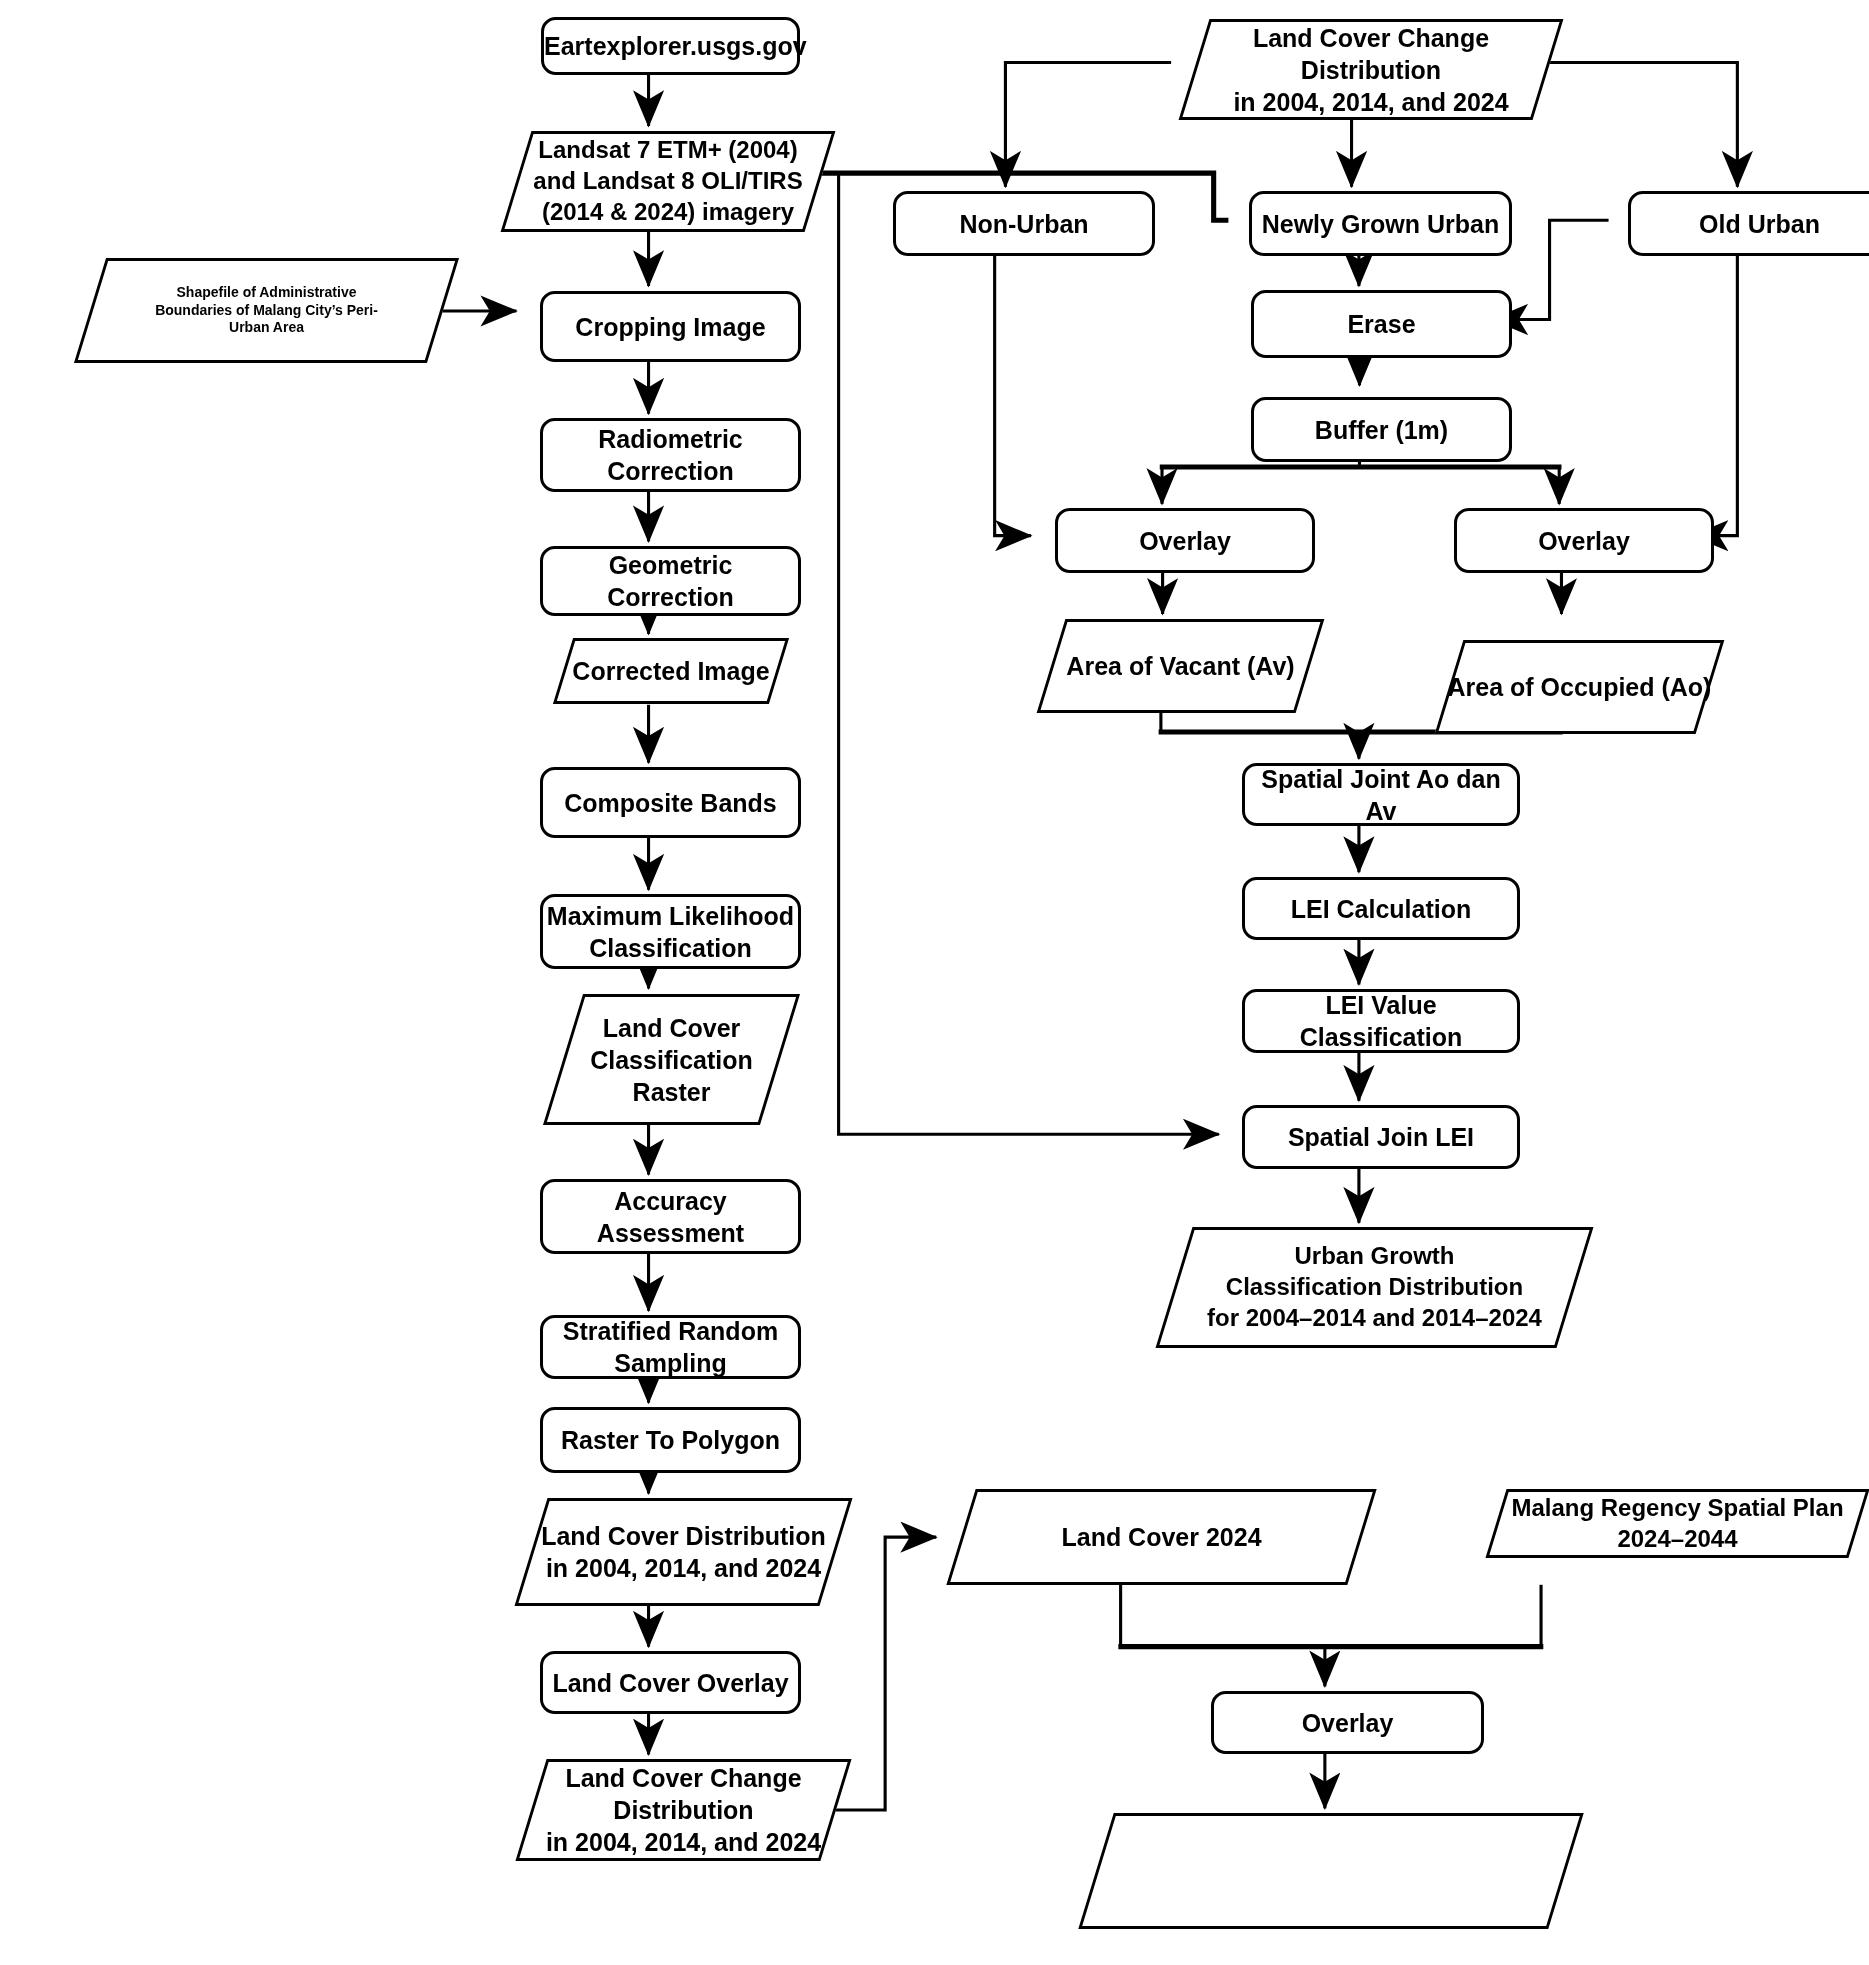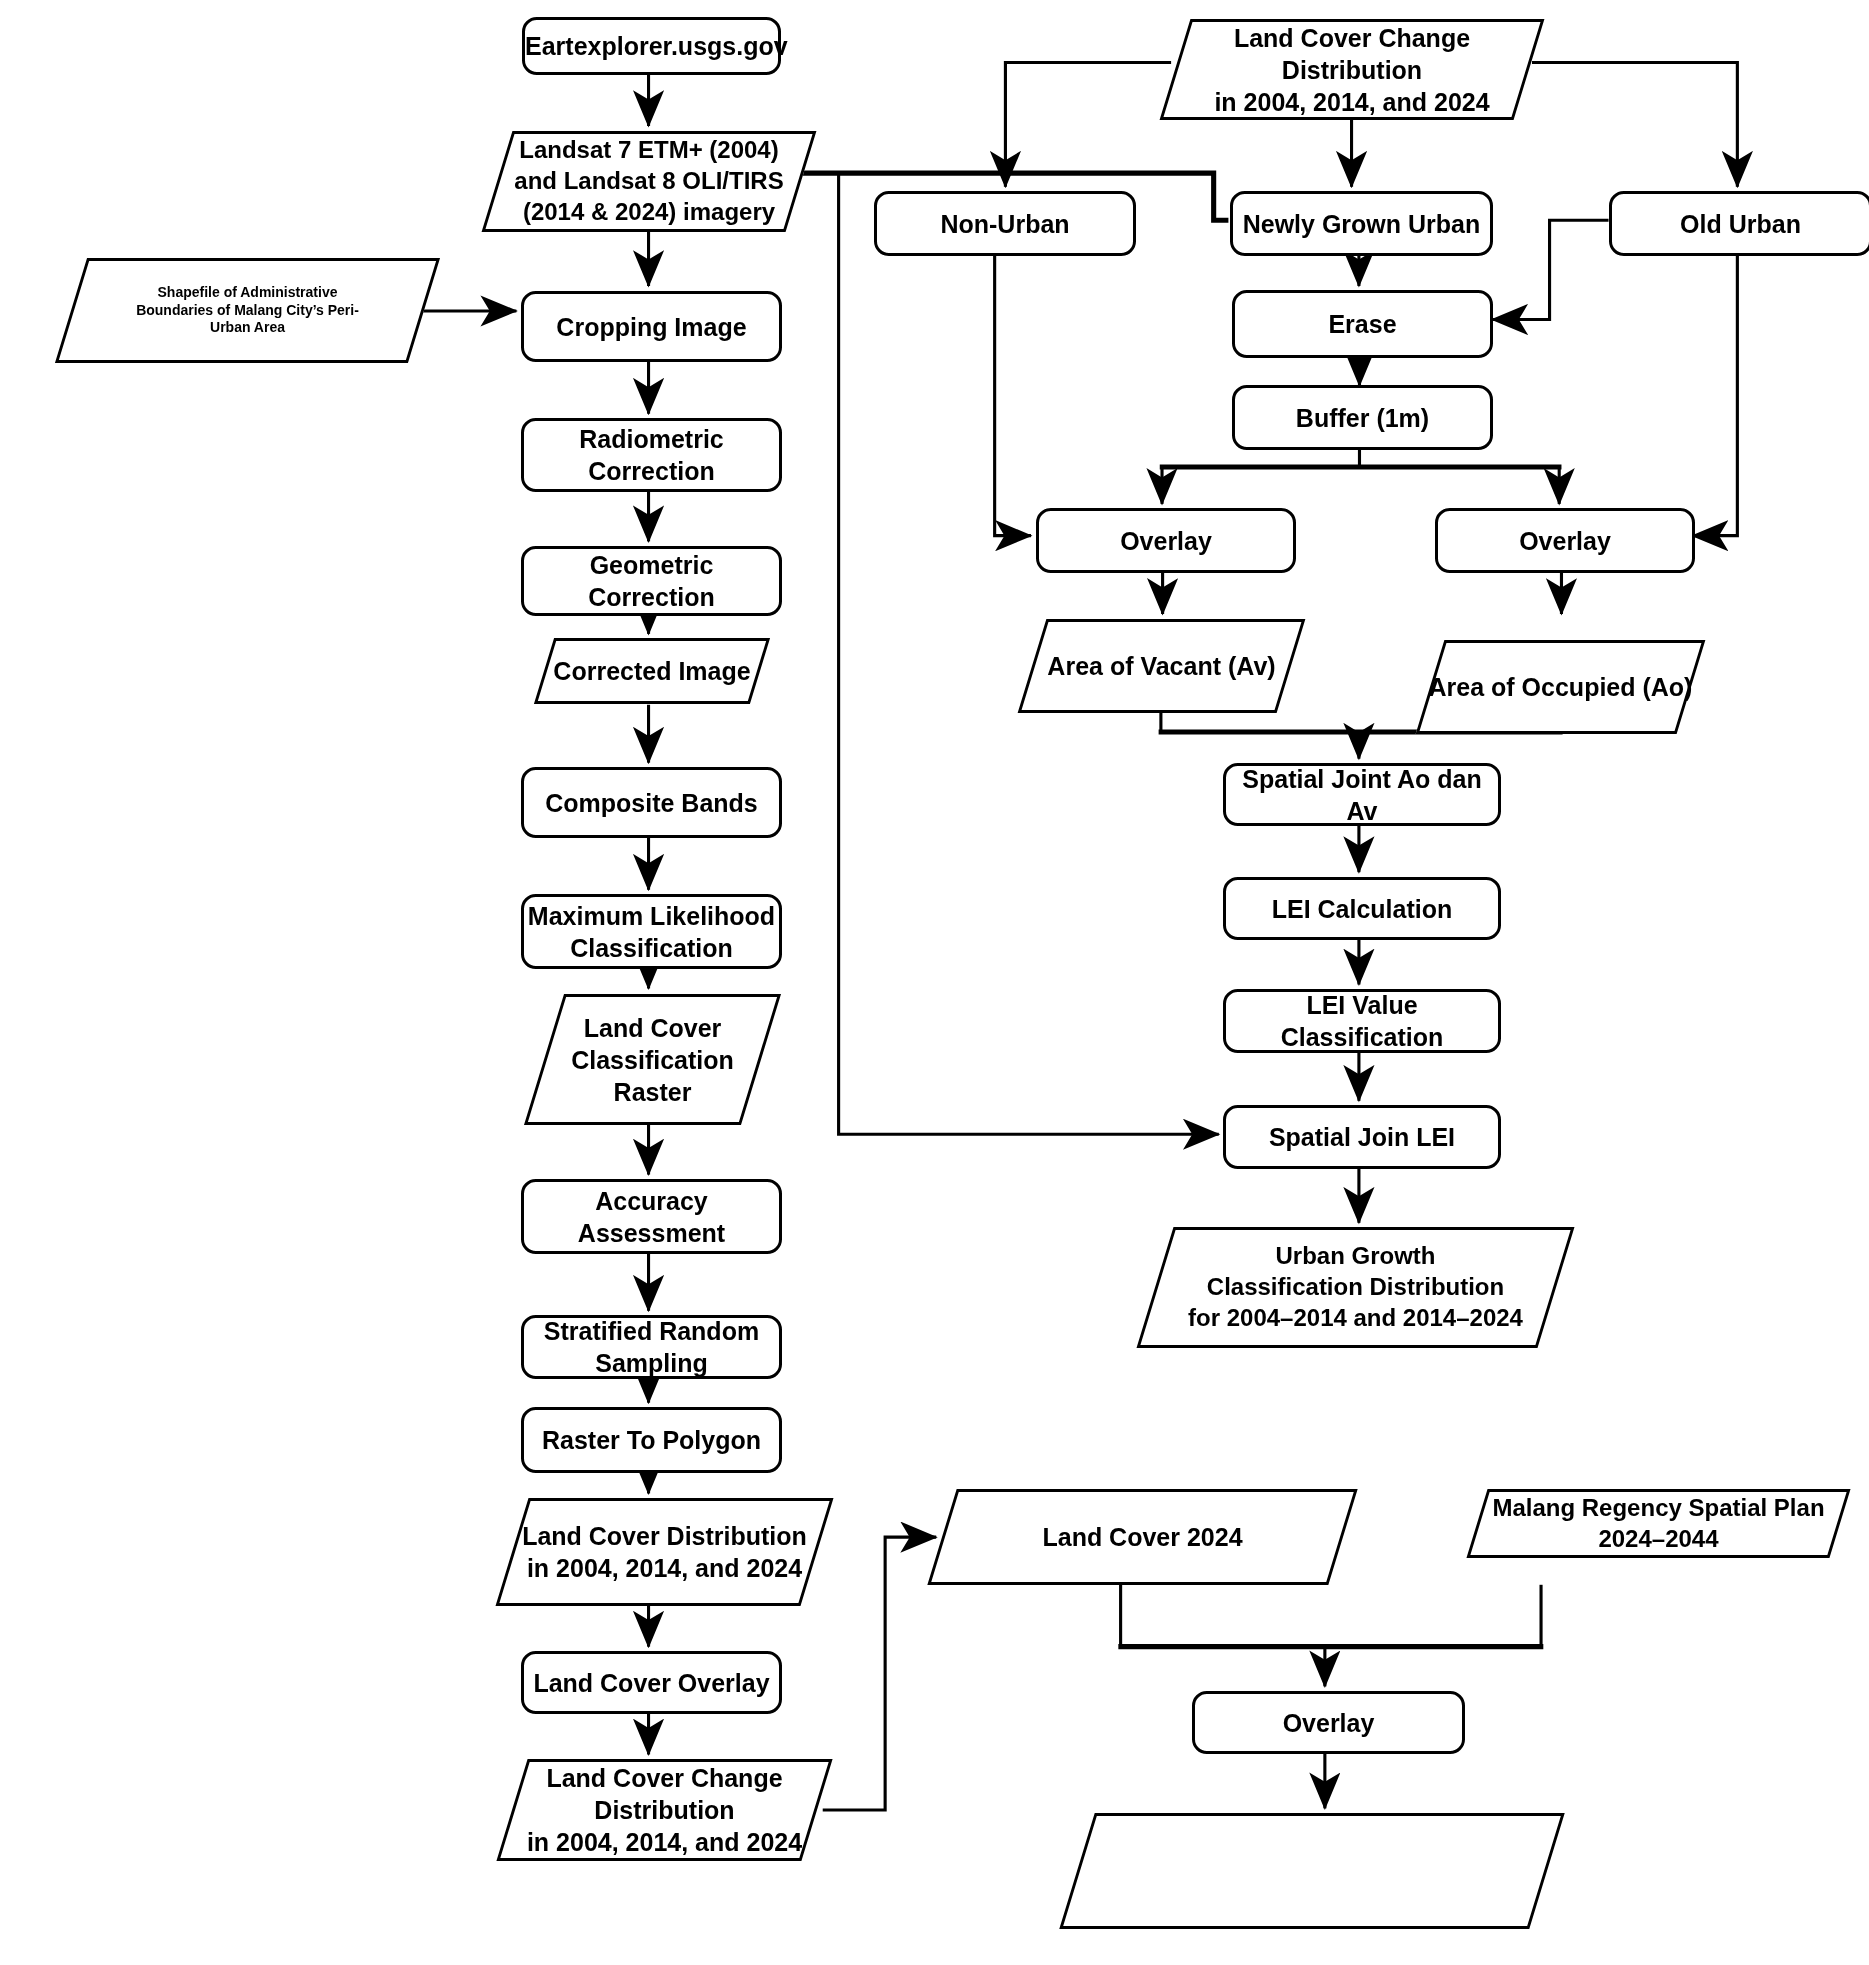--- a/index.html
+++ b/index.html
@@ -1,21 +1,21 @@
 <!DOCTYPE html>
 <html style="font-size:9px"><head>
 <meta charset="utf-8">
 <style>
   html,body{margin:0;padding:0;background:#ffffff;}
   body{width:1869px;height:1965px;position:relative;overflow:hidden;
        font-family:"Liberation Sans",sans-serif;}
   svg.edges{position:absolute;left:0;top:0;width:1869px;height:1965px;z-index:1;}
   .edge{fill:none;stroke:#000;stroke-width:5.5px;}
   .edge.thick{stroke-width:9px;}
-  .node{position:absolute;z-index:2;display:flex;align-items:center;justify-content:center;}
+  .node{position:absolute;z-index:2;display:flex;align-items:center;justify-content:center;margin-left:19px;}
   .process{border:3.4px solid #000;border-radius:14.8px;background:#fff;}
   .data .shape{position:absolute;top:0;bottom:0;left:17px;right:17px;border:3.4px solid #000;
                background:#fff;transform:skewX(-17deg);}
   .lbl{position:relative;z-index:3;font-weight:700;font-size:25px;line-height:1.28;color:#000;
        text-align:center;white-space:pre-line;width:100%;}
   .fs42 .lbl{font-size:24px;text-align:center;}
   .fs38 .lbl{font-size:14px;}
 </style>
 </head>
 <body>
@@ -185,21 +185,21 @@
 </div>
 
 <div class="node process" style="left:1609px;top:191px;width:257px;height:59px">
   <span class="lbl">Old Urban</span>
 </div>
 
 <div class="node process" style="left:1232px;top:290px;width:255px;height:62px">
   <span class="lbl">Erase</span>
 </div>
 
-<div class="node process" style="left:1232px;top:385px;width:255px;height:59px">
+<div class="node process" style="left:1232px;top:397px;width:255px;height:59px">
   <span class="lbl">Buffer (1m)</span>
 </div>
 
 <div class="node process" style="left:1036px;top:508px;width:254px;height:59px">
   <span class="lbl">Overlay</span>
 </div>
 
 <div class="node process" style="left:1435px;top:508px;width:254px;height:59px">
   <span class="lbl">Overlay</span>
 </div>

